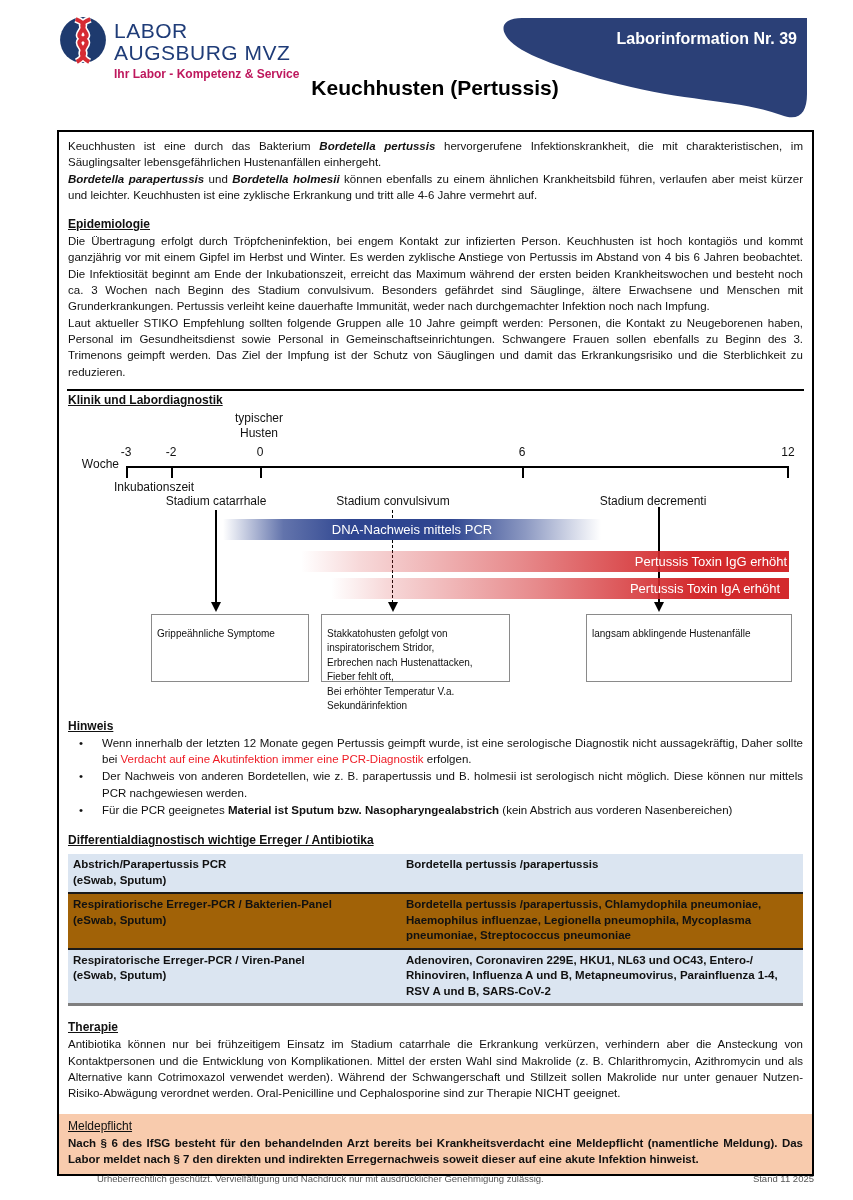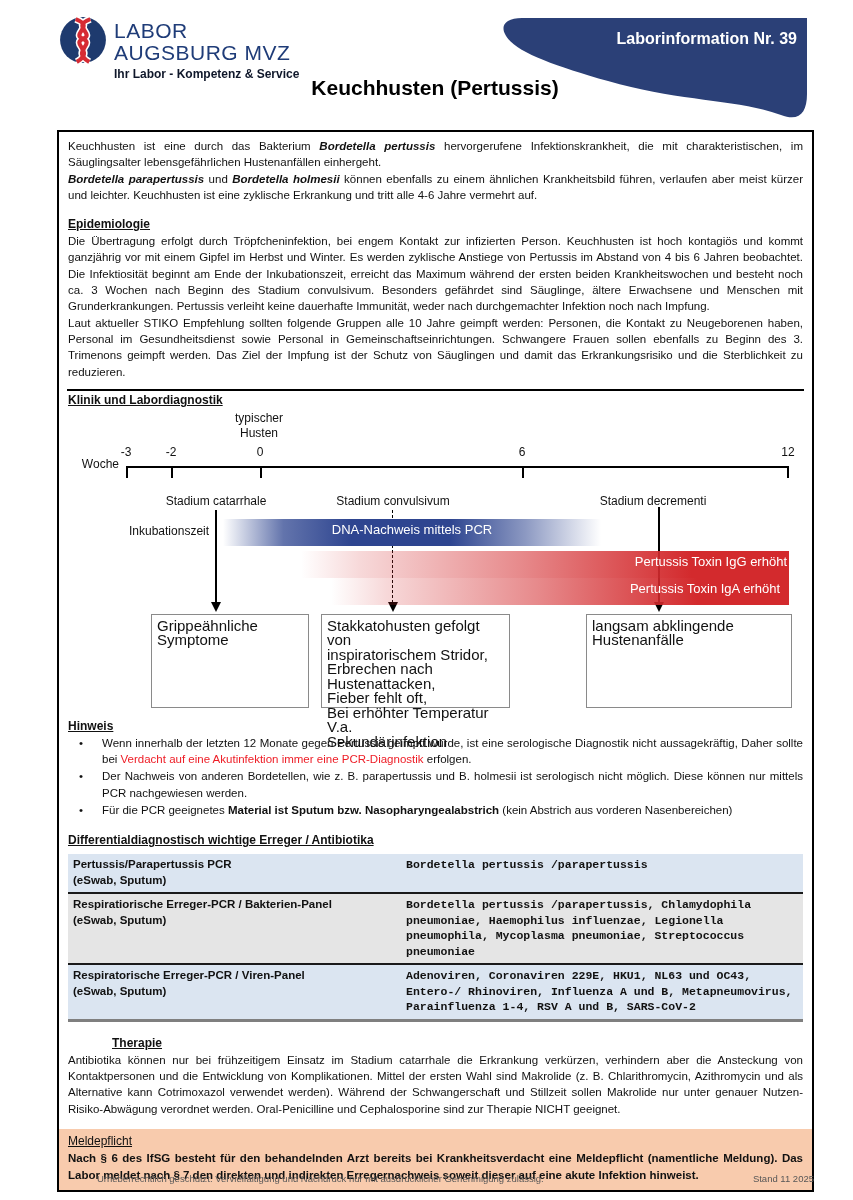--- a/index.html
+++ b/index.html
@@ -8,21 +8,21 @@
     position:relative; width:853px; height:1200px; margin:0 auto;
     background:#ffffff; overflow:hidden;
     font-family:"Liberation Sans", "DejaVu Sans", sans-serif;
     color:#111;
   }
   
   .logo-wrap { position:absolute; left:58px; top:16px; display:flex; }
   .logo-icon { width:50px; height:50px; }
   .logo-text { margin-left:6px; padding-top:4px; }
   .logo-line { font-size:21px; line-height:22px; letter-spacing:0.5px; color:#1f3c78; }
-  .logo-tagline { margin-top:3px; font-size:12px; font-weight:600; color:#0f172a; }
+  .logo-tagline { margin-top:3px; font-size:12px; font-weight:600; color:#be185d; }
   .banner { position:absolute; left:500px; top:18px; width:313px; height:104px; }
   .banner-label {
     position:absolute; right:56px; top:30px; width:230px; text-align:right;
     color:#ffffff; font-size:16px; font-weight:bold;
   }
   .doc-title {
     position:absolute; left:57px; top:76px; width:756px; text-align:center;
     font-size:21px; font-weight:bold; color:#000;
   }
   
@@ -37,61 +37,61 @@
   .bi { font-weight:bold; font-style:italic; }
   .red { color:#ee1c25; }
   .prelines { white-space:pre-line; }
   
   .diagram { position:relative; height:302px; margin-top:2px; font-size:12px; }
   .dg-husten { position:absolute; left:191px; top:2px; transform:translateX(-50%); text-align:center; line-height:15px; }
   .dg-woche { position:absolute; left:5px; top:48px; width:46px; text-align:right; }
   .dg-tick-label { position:absolute; top:36px; transform:translateX(-50%); }
   .dg-axis { position:absolute; left:58px; top:57px; width:662px; border-top:2px solid #000; }
   .dg-tick { position:absolute; top:57px; width:2px; height:12px; background:#000; }
-  .dg-inkubation { position:absolute; left:61px; top:71px;margin-top:44px; }
+  .dg-inkubation { position:absolute; left:46px; top:71px; }
   .dg-stage { position:absolute; top:85px; transform:translateX(-50%); white-space:nowrap; }
   .dg-vline { position:absolute; top:101px; height:93px; width:0; border-left:2px solid #000; z-index:1; }
   .dg-vline.dashed { border-left-style:dashed; border-left-width:1.6px; }
   .dg-arrowhead {
     position:absolute; z-index:1; width:0; height:0;
     border-left:5px solid transparent; border-right:5px solid transparent; border-top:10px solid #000;
     top:193px; transform:translateX(-50%);
   }
-  .dg-bar { position:absolute; height:27px; z-index:2; color:#fff; font-size:13px; line-height:21px; }
+  .dg-bar { position:absolute; height:21px; z-index:2; color:#fff; font-size:13px; line-height:21px; }
   .dg-bar-pcr {
     left:155px; top:110px; width:378px; text-align:center;
     background:linear-gradient(90deg, rgba(46,69,144,0) 0%, rgba(46,69,144,0.75) 16%, #2e4590 34%, #2e4590 60%, rgba(46,69,144,0.55) 80%, rgba(46,69,144,0) 100%);
   }
   .dg-bar-igg {
     left:233px; top:142px; width:488px; text-align:right; padding-right:2px;
     background:linear-gradient(90deg, rgba(211,42,45,0) 0%, rgba(211,42,45,0.18) 12%, rgba(211,42,45,0.55) 45%, #d32a2d 80%, #d32a2d 100%);
   }
   .dg-bar-iga {
     left:263px; top:169px; width:458px; text-align:right; padding-right:9px;
     background:linear-gradient(90deg, rgba(211,42,45,0) 0%, rgba(211,42,45,0.18) 12%, rgba(211,42,45,0.55) 45%, #d32a2d 80%, #d32a2d 100%);
   }
   .dg-box {
-    position:absolute; top:205px; height:94px; border:1.5px solid #8a8a8a;
-    background:#fff; z-index:3; font-size:15px; line-height:14.5px; padding:4px 5px;
+    position:absolute; top:205px; height:68px; border:1.5px solid #8a8a8a;
+    background:#fff; z-index:3; font-size:10px; line-height:14.5px; padding:12px 5px;
   }
   .dg-box1 { left:83px;  width:158px; }
   .dg-box2 { left:253px; width:189px; }
   .dg-box3 { left:518px; width:206px; }
   
   .bullets { margin-top:2px; }
   .bullet-row { position:relative; padding-left:34px; text-align:justify; font-size:11.5px; line-height:16.3px; margin-bottom:1px; }
   .bullet-dot { position:absolute; left:11px; top:0; }
   
   .erreger-table { margin-top:7px; border-bottom:3px solid #7f7f7f; font-size:11.5px; line-height:15.5px; }
   .trow { display:flex; font-weight:bold; }
   .trow + .trow { border-top:2px solid #1a1a1a; }
   .trow.bg-light { background:#dbe5f1; }
-  .trow.bg-mid { background:#e5e5e5; }
+  .trow.bg-mid { background:#a16207; }
   .tc1 { width:336px; padding:3px 8px 4px 5px; }
-  .tc2 { flex:1; padding:3px 8px 4px 2px;font-family:Liberation Mono, monospace; }
+  .tc2 { flex:1; padding:3px 8px 4px 2px; }
   
   .melde-box {
     margin:12px -9px 0 -9px; padding:4px 9px 7px 9px;
     background:#f8cbad; font-weight:bold; font-size:11.5px; line-height:16.3px; text-align:justify;
   }
   .melde-heading { font-size:12px; font-weight:normal; text-decoration:underline; margin-bottom:1px; }
   
   .footer { position:absolute; left:57px; top:1173px; width:757px; display:flex; justify-content:space-between;
             font-size:9.5px; color:#575757;padding-left:40px; }
 </style>
@@ -194,42 +194,42 @@
       <div class="bullet-row">
         <span class="bullet-dot">•</span>
         <span>Für die PCR geeignetes </span><span class="bold">Material ist Sputum bzw. Nasopharyngealabstrich</span><span> (kein Abstrich aus vorderen Nasenbereichen)</span>
       </div>
     </div>
 
     <div class="sec-heading" style="margin-top:15px;">Differentialdiagnostisch wichtige Erreger / Antibiotika</div>
     <div class="erreger-table">
       <div class="trow bg-light">
         <div class="tc1">
-          <div>Pertussis/Parapertussis PCR</div>
+          <div>Abstrich/Parapertussis PCR</div>
           <div>(eSwab, Sputum)</div>
         </div>
         <div class="tc2">Bordetella pertussis /parapertussis</div>
       </div>
       <div class="trow bg-mid">
         <div class="tc1">
           <div>Respiratiorische Erreger-PCR / Bakterien-Panel</div>
           <div>(eSwab, Sputum)</div>
         </div>
         <div class="tc2">Bordetella pertussis /parapertussis, Chlamydophila pneumoniae, Haemophilus influenzae, Legionella pneumophila, Mycoplasma pneumoniae, Streptococcus pneumoniae</div>
       </div>
       <div class="trow bg-light">
         <div class="tc1">
           <div>Respiratorische Erreger-PCR / Viren-Panel</div>
           <div>(eSwab, Sputum)</div>
         </div>
         <div class="tc2">Adenoviren, Coronaviren 229E, HKU1, NL63 und OC43, Entero-/ Rhinoviren, Influenza A und B, Metapneumovirus, Parainfluenza 1-4, RSV A und B, SARS-CoV-2</div>
       </div>
     </div>
 
-    <div class="sec-heading" style="margin-top:14px;margin-left:44px;">Therapie</div>
+    <div class="sec-heading" style="margin-top:14px;">Therapie</div>
     <div class="body-text">Antibiotika können nur bei frühzeitigem Einsatz im Stadium catarrhale die Erkrankung verkürzen, verhindern aber die Ansteckung von Kontaktpersonen und die Entwicklung von Komplikationen. Mittel der ersten Wahl sind Makrolide (z. B. Chlarithromycin, Azithromycin und als Alternative kann Cotrimoxazol verwendet werden). Während der Schwangerschaft und Stillzeit sollen Makrolide nur unter genauer Nutzen-Risiko-Abwägung verordnet werden. Oral-Penicilline und Cephalosporine sind zur Therapie NICHT geeignet.</div>
 
     <div class="melde-box">
       <div class="melde-heading">Meldepflicht</div>
       <div>Nach § 6 des IfSG besteht für den behandelnden Arzt bereits bei Krankheitsverdacht eine Meldepflicht (namentliche Meldung). Das Labor meldet nach § 7 den direkten und indirekten Erregernachweis soweit dieser auf eine akute Infektion hinweist.</div>
     </div>
 
   </div>
 
   <div class="footer">

